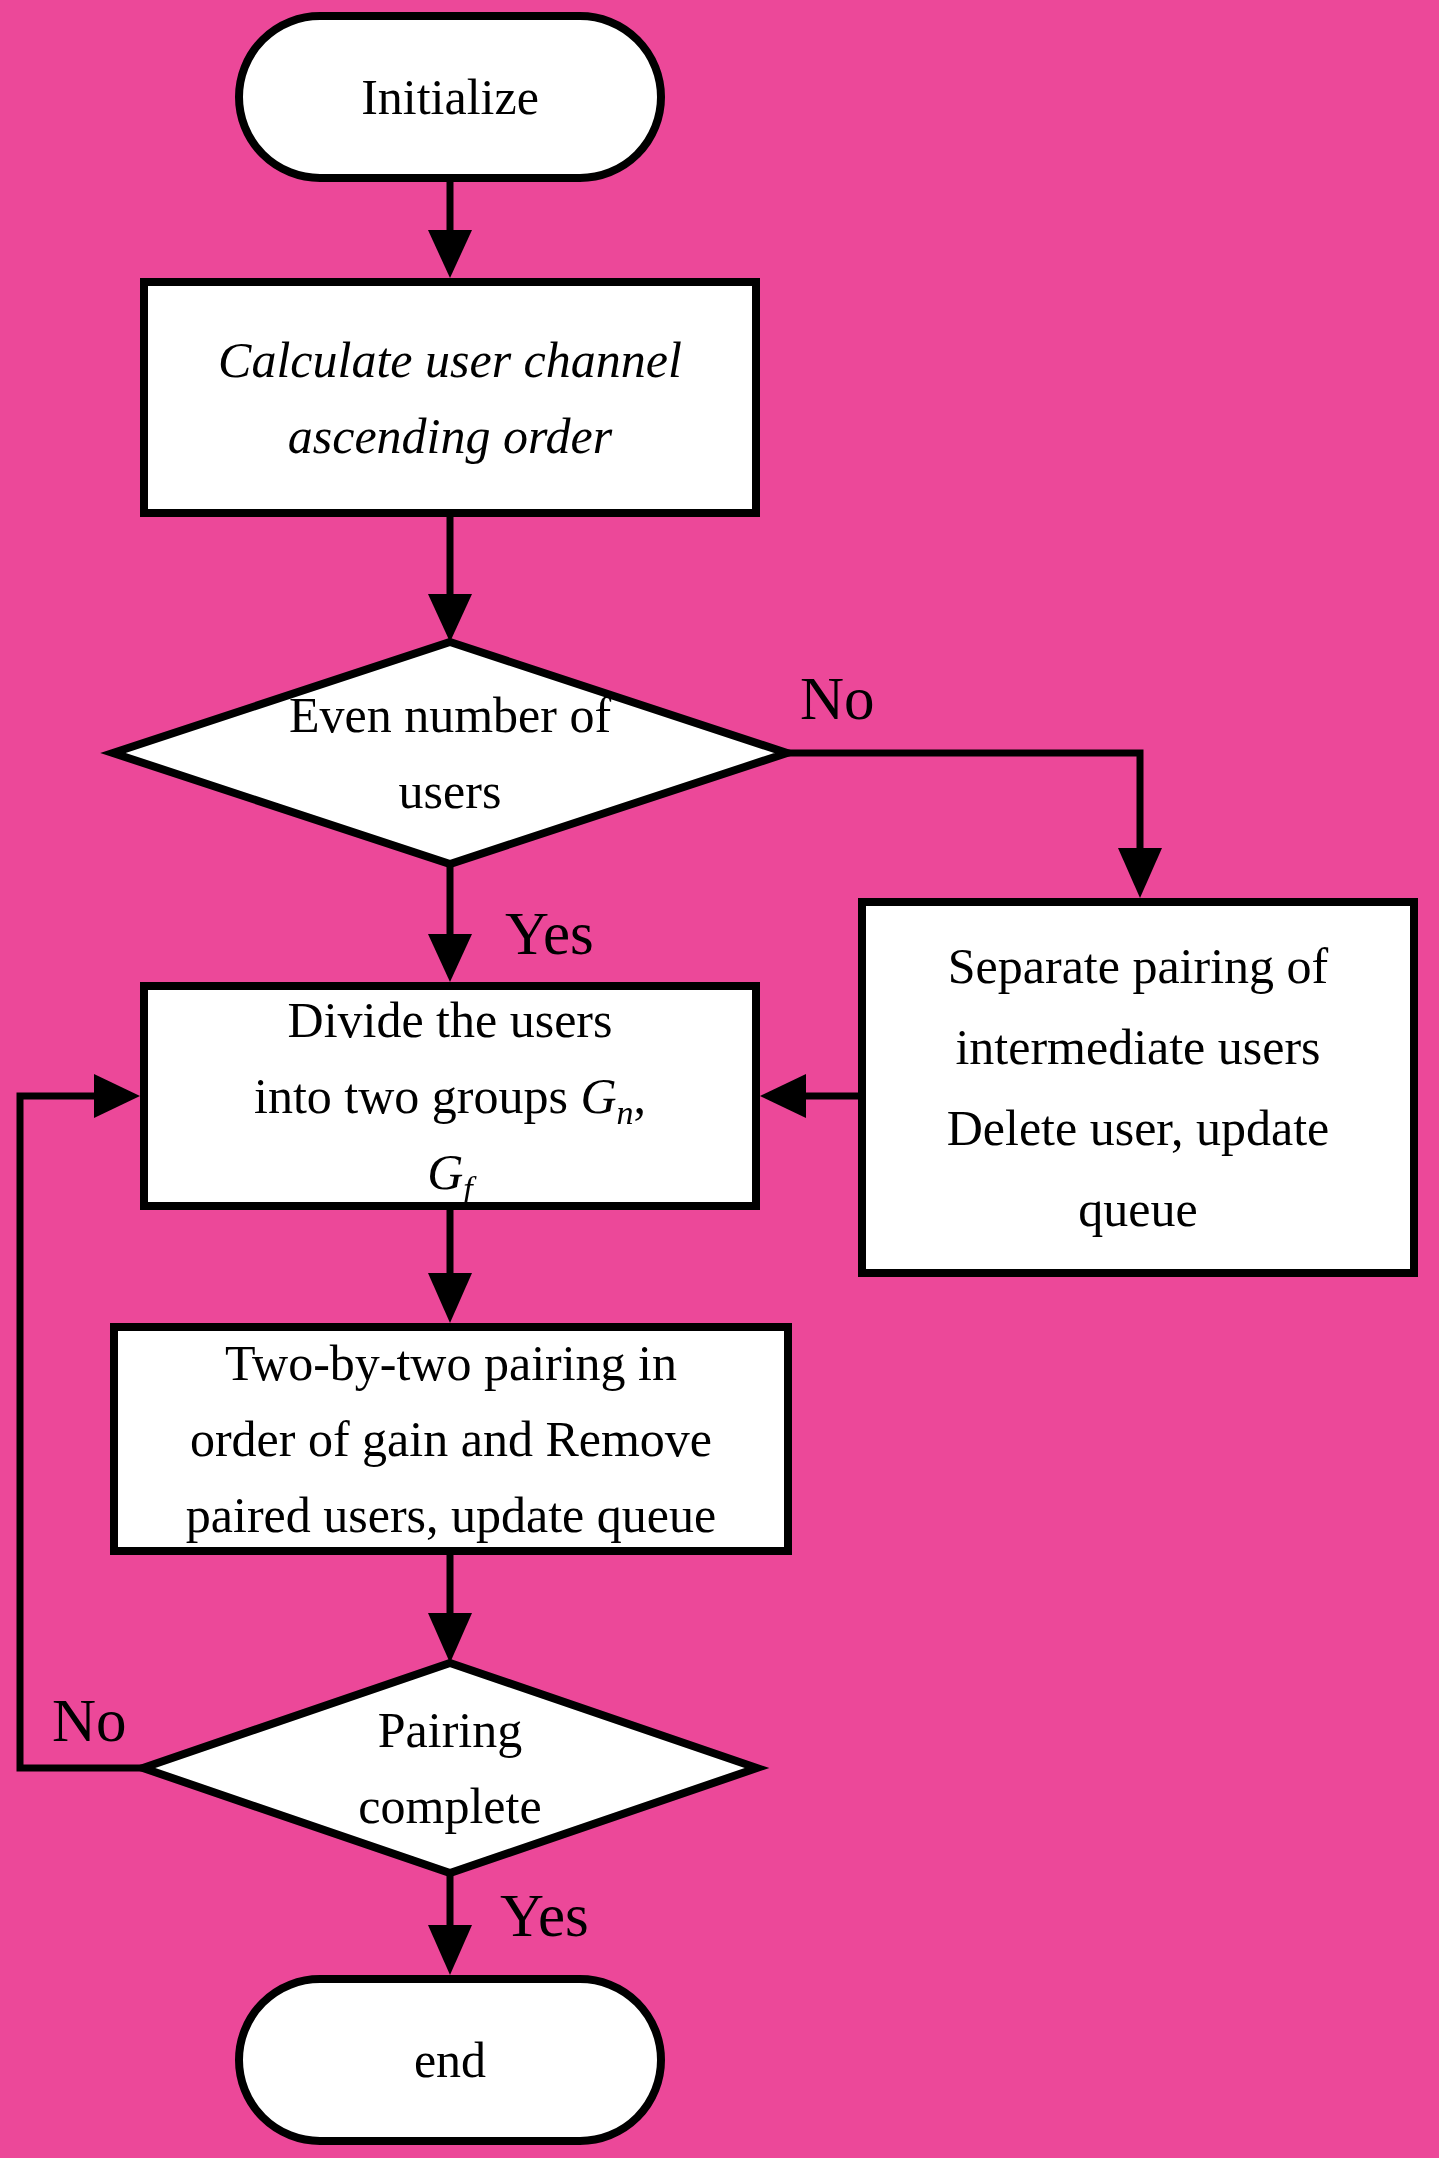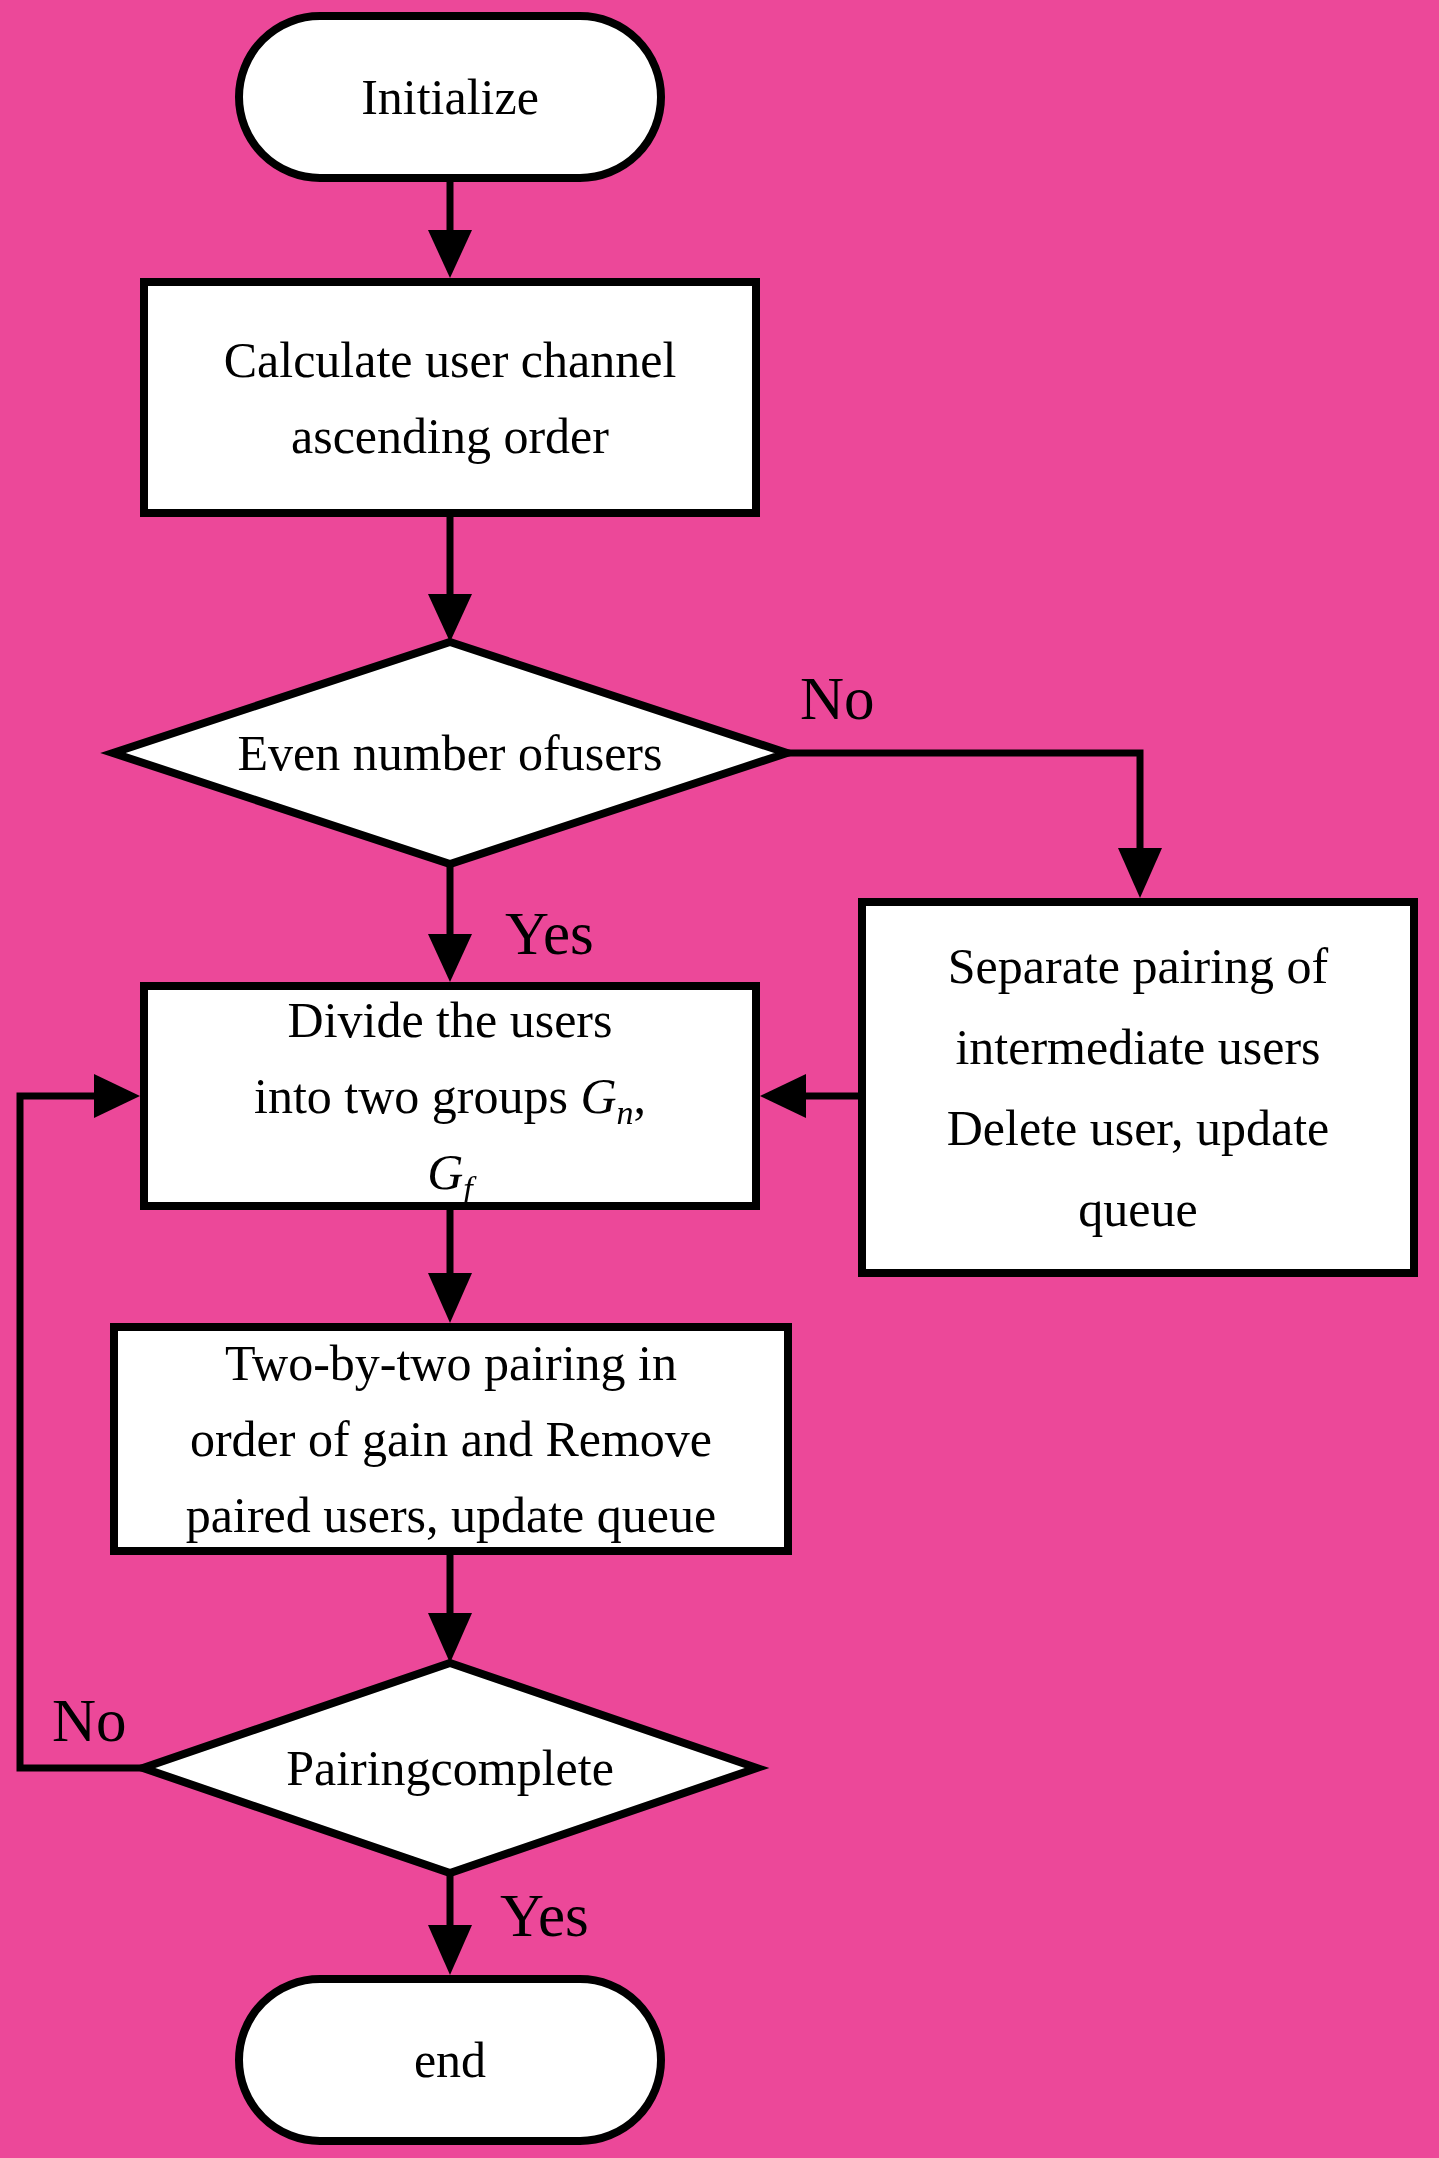--- a/index.html
+++ b/index.html
@@ -3,21 +3,21 @@
 <meta charset="utf-8">
 <style>
   html,body{margin:0;padding:0;background:#ffffff;}
   #canvas{position:relative;width:1439px;height:2158px;background:#ec4899;overflow:hidden;
           font-family:"Liberation Serif", serif;color:#000;}
   #edges{position:absolute;left:0;top:0;width:1439px;height:2158px;}
   .node{position:absolute;box-sizing:border-box;border:8px solid #000;background:#fff;
         display:flex;flex-direction:column;align-items:center;justify-content:center;
         text-align:center;font-size:50px;line-height:1.52;}
   .stadium{border-radius:95px;}
-  .dtext{position:absolute;display:flex;align-items:center;justify-content:center;
+  .dtext{position:absolute;display:flex;flex-direction:column;align-items:center;justify-content:center;
          text-align:center;font-size:50px;line-height:1.52;background:transparent;}
   .elabel{position:absolute;font-size:61px;line-height:1;}
   .gi{font-style:italic;}
   sub.gs{font-style:italic;font-size:34px;line-height:0;}
   .sep{line-height:1.62;}
 </style>
 </head>
 <body>
 
 <div id="canvas">
@@ -52,21 +52,21 @@
     <polygon points="428,1613 472,1613 450,1663" fill="#000"></polygon>
 
     <path d="M450,1873 V1927" stroke="#000" stroke-width="7" fill="none"></path>
     <polygon points="428,1925 472,1925 450,1975" fill="#000"></polygon>
   </svg>
 
   <div class="node stadium" style="left:235px;top:12px;width:430px;height:170px;">
     <div>Initialize</div>
   </div>
 
-  <div class="node" style="left:140px;top:278px;width:620px;height:239px;">
+  <div class="node" style="left:140px;top:278px;width:620px;height:239px;font-style:italic;">
     <div>Calculate user channel</div>
     <div>ascending order</div>
   </div>
 
   <div class="dtext" style="left:150px;top:677px;width:600px;height:152px;">
     <div>Even number of</div>
     <div>users</div>
   </div>
 
   <div class="node sep" style="left:858px;top:898px;width:560px;height:379px;">

